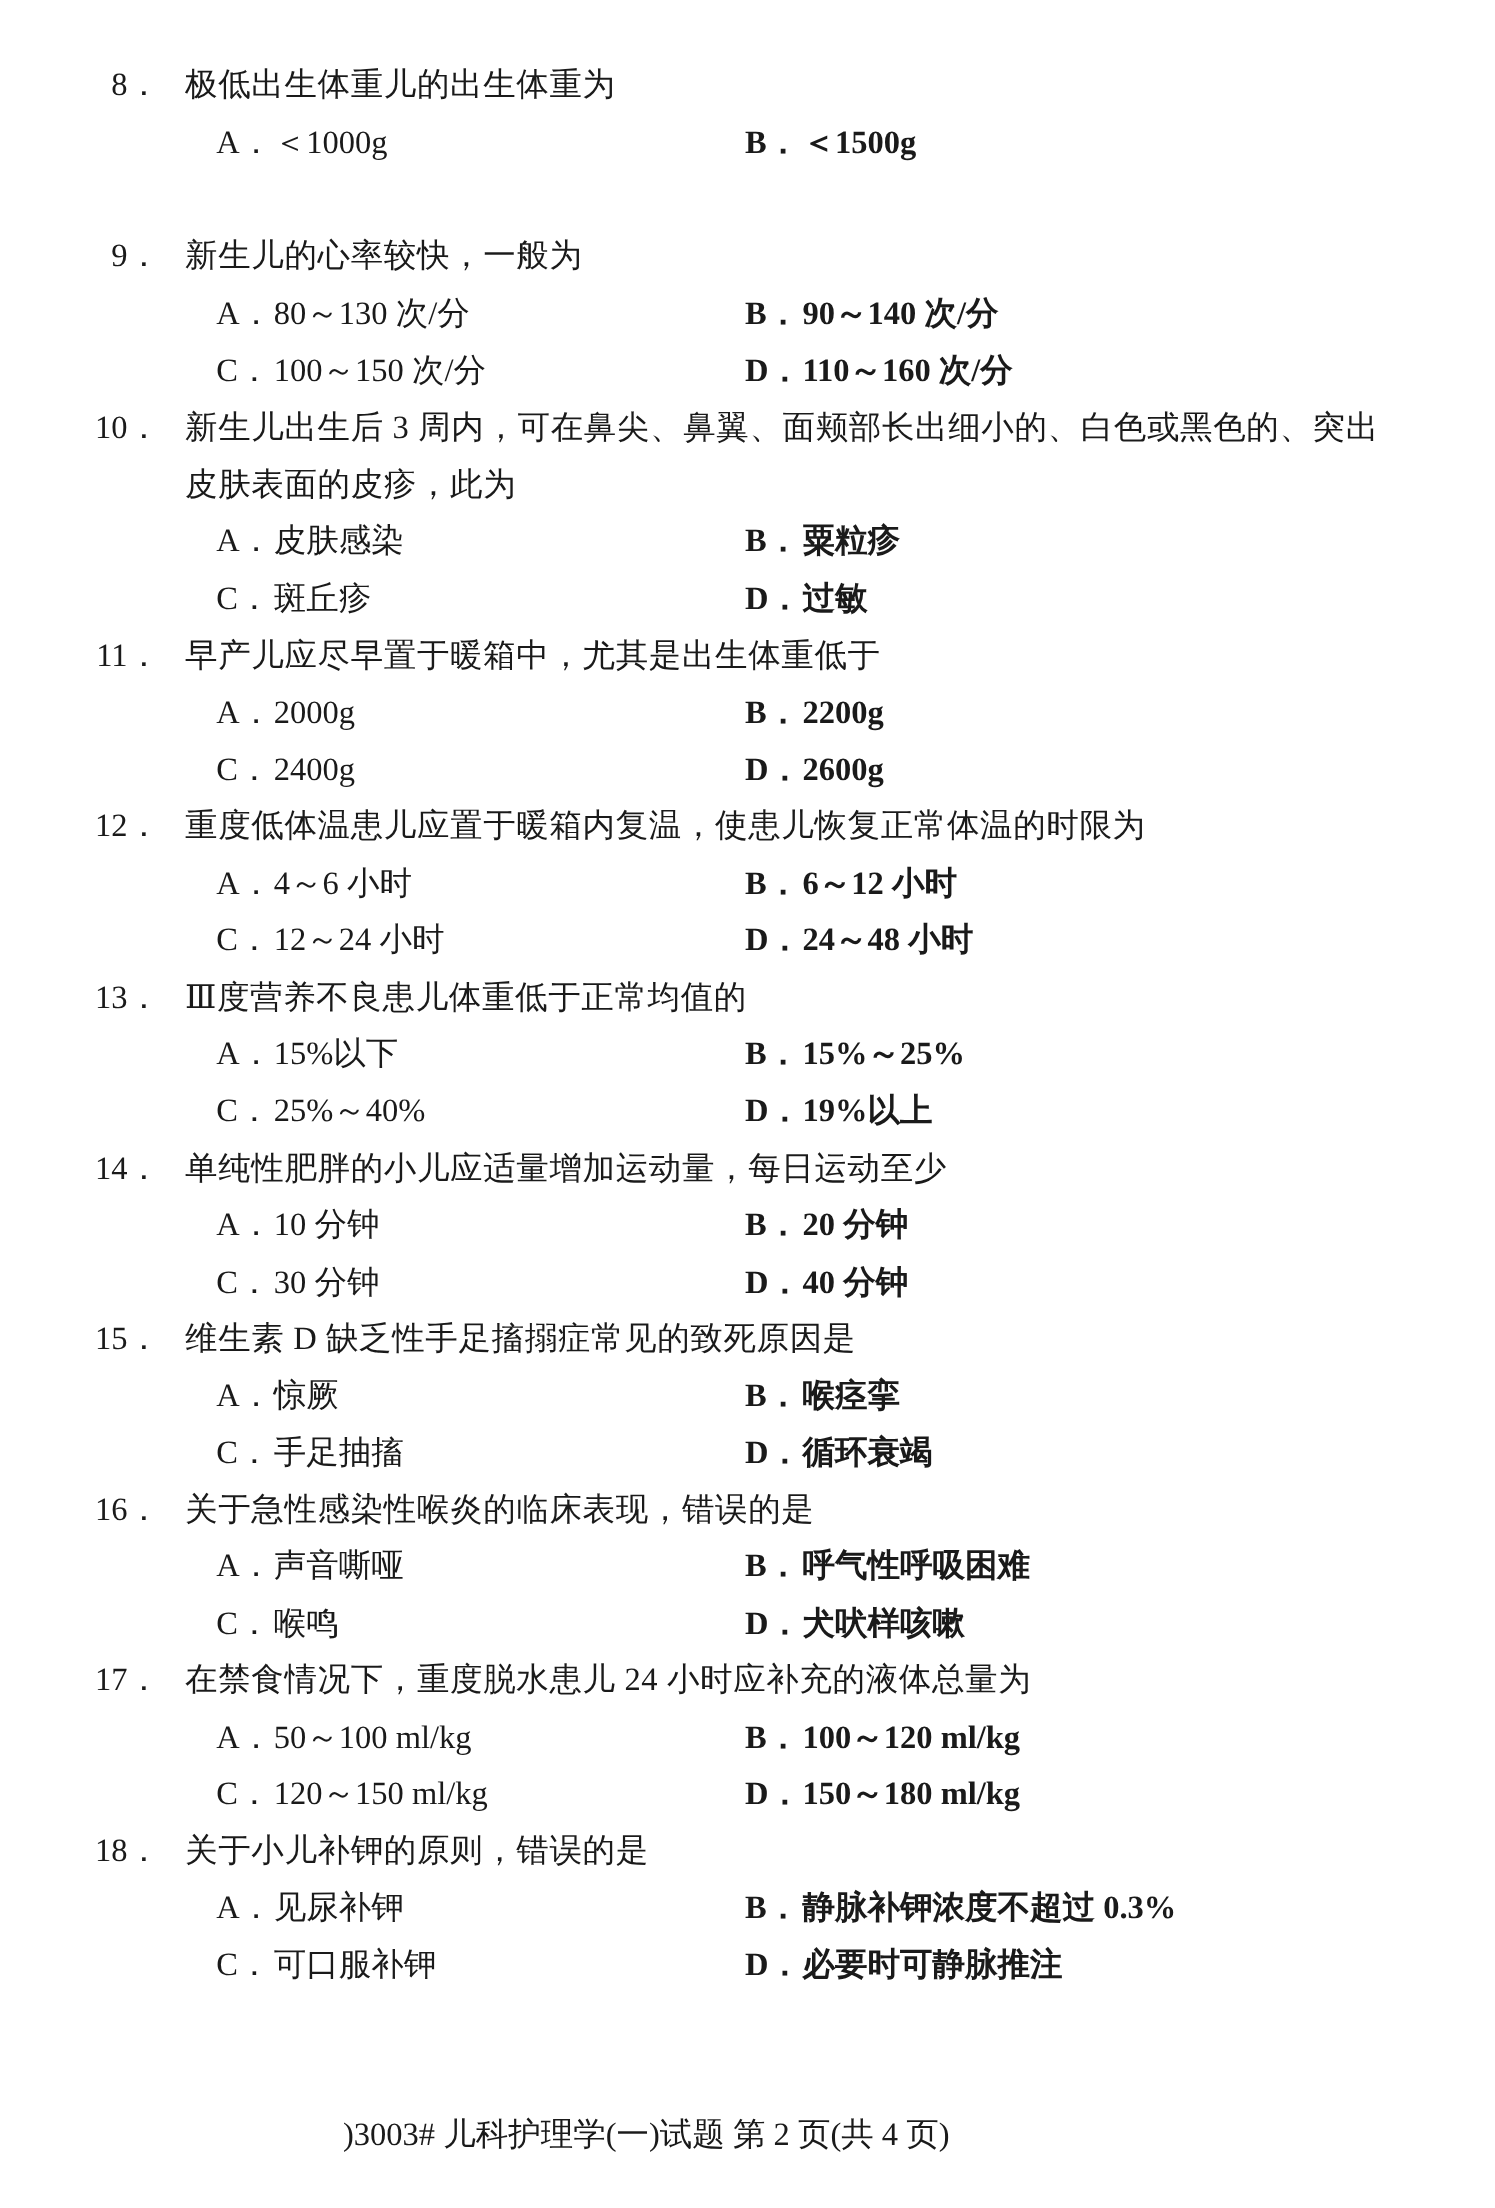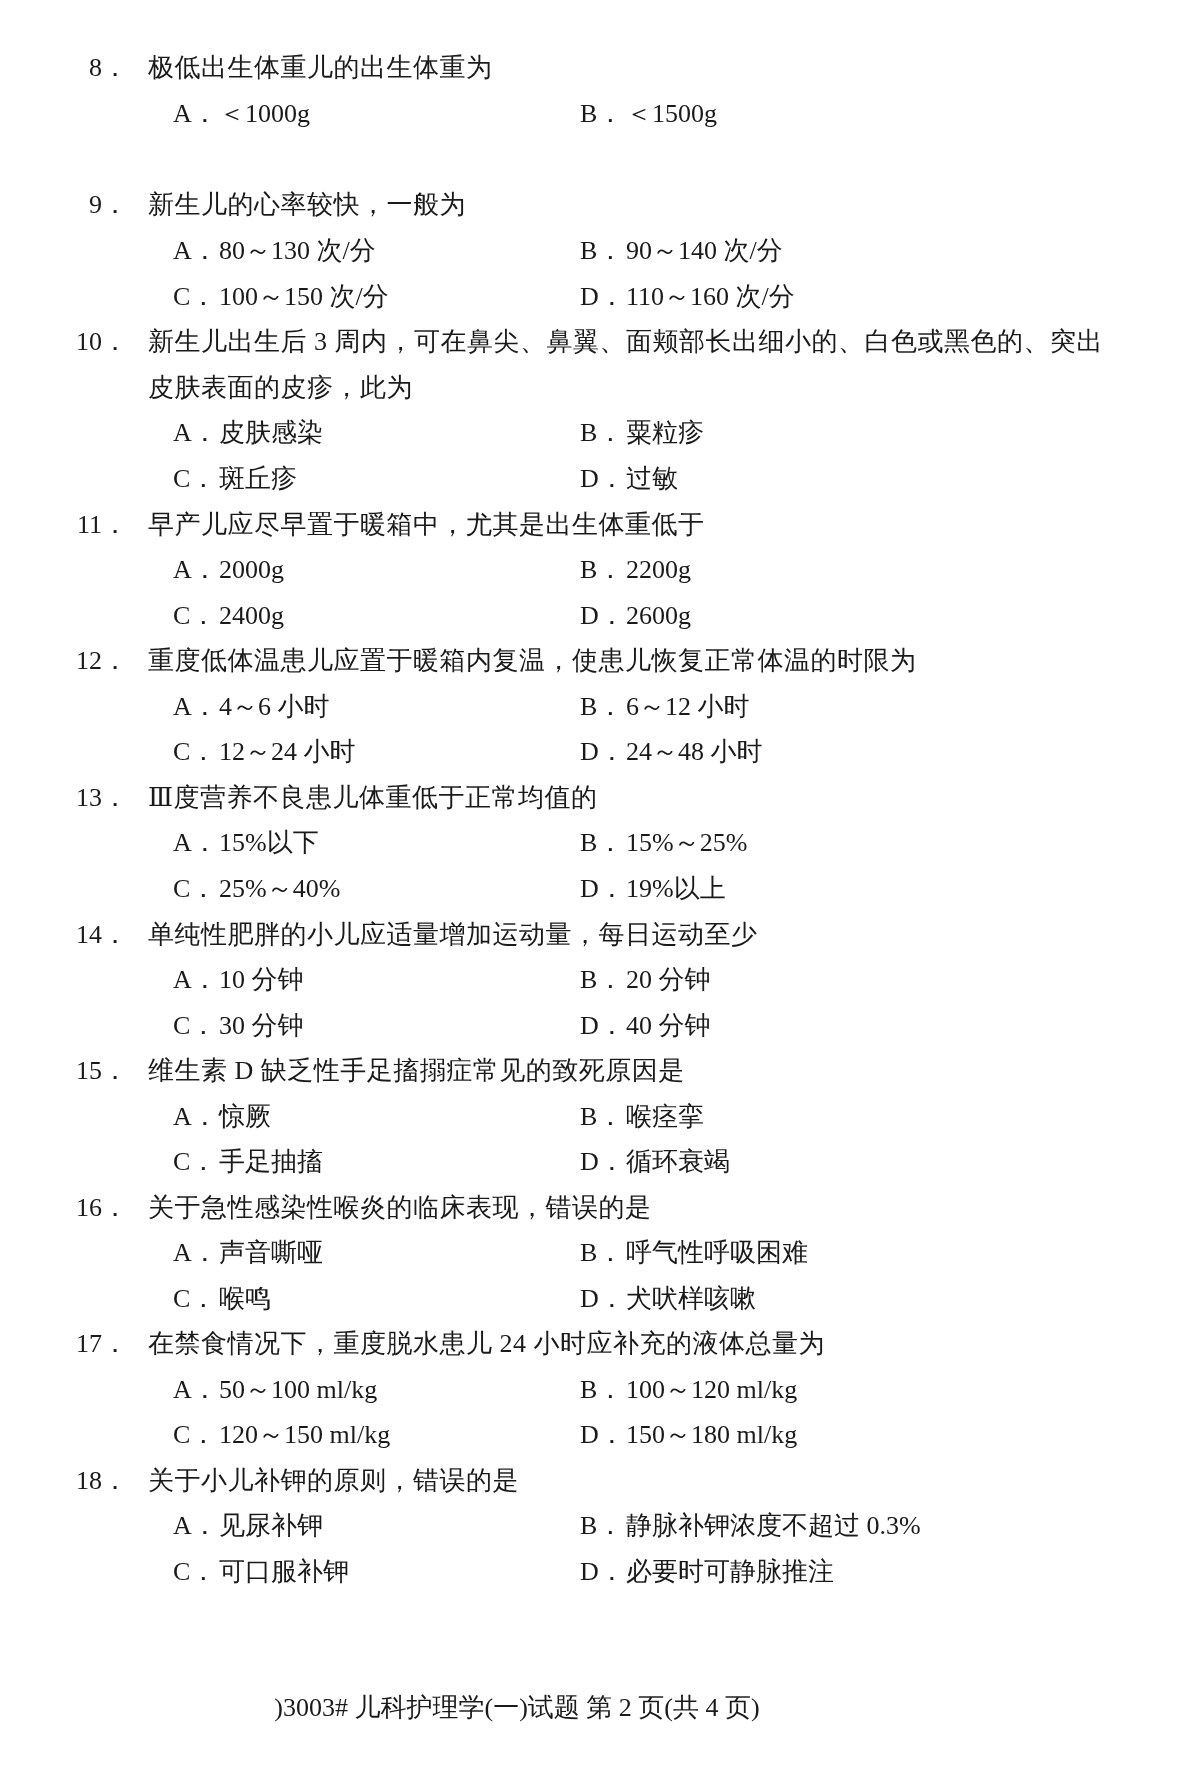--- a/index.html
+++ b/index.html
@@ -5,21 +5,21 @@
   html, body { margin:0; padding:0; background:#ffffff; }
   body { width:1196px; height:1766px; position:relative; overflow:hidden;
          font-family:"Liberation Serif","DejaVu Serif",serif; color:#1a1a1a; }
   .page { position:absolute; left:0; top:0; width:1196px; height:1766px; }
   .q { position:absolute; left:0; width:1196px; height:46px; }
   .qnum { position:absolute; right:1068px; top:0; font-size:26px; line-height:46px; white-space:nowrap; }
   .qtext { position:absolute; left:148px; top:0; font-size:26px; line-height:46px; white-space:nowrap; letter-spacing:0.5px; }
   .opt { position:absolute; top:0; font-size:26px; line-height:46px; white-space:nowrap; }
   .opt .lbl { display:inline-block; width:46px; }
   .optA { left:148px;margin-left:25px; }
-  .optB { left:580px; }
+  .optB { left:596px;font-weight:bold; }
   .footer { position:absolute; left:0; width:974px; top:1688px; text-align:center; font-size:26px; line-height:40px; white-space:nowrap; padding-left:60px; box-sizing:border-box; }
 </style>
 </head>
 <body>
 
 <div class="page">
 
   <div class="q" style="top:45px">
     <span class="qnum">8．</span>
     <span class="qtext">极低出生体重儿的出生体重为</span>

